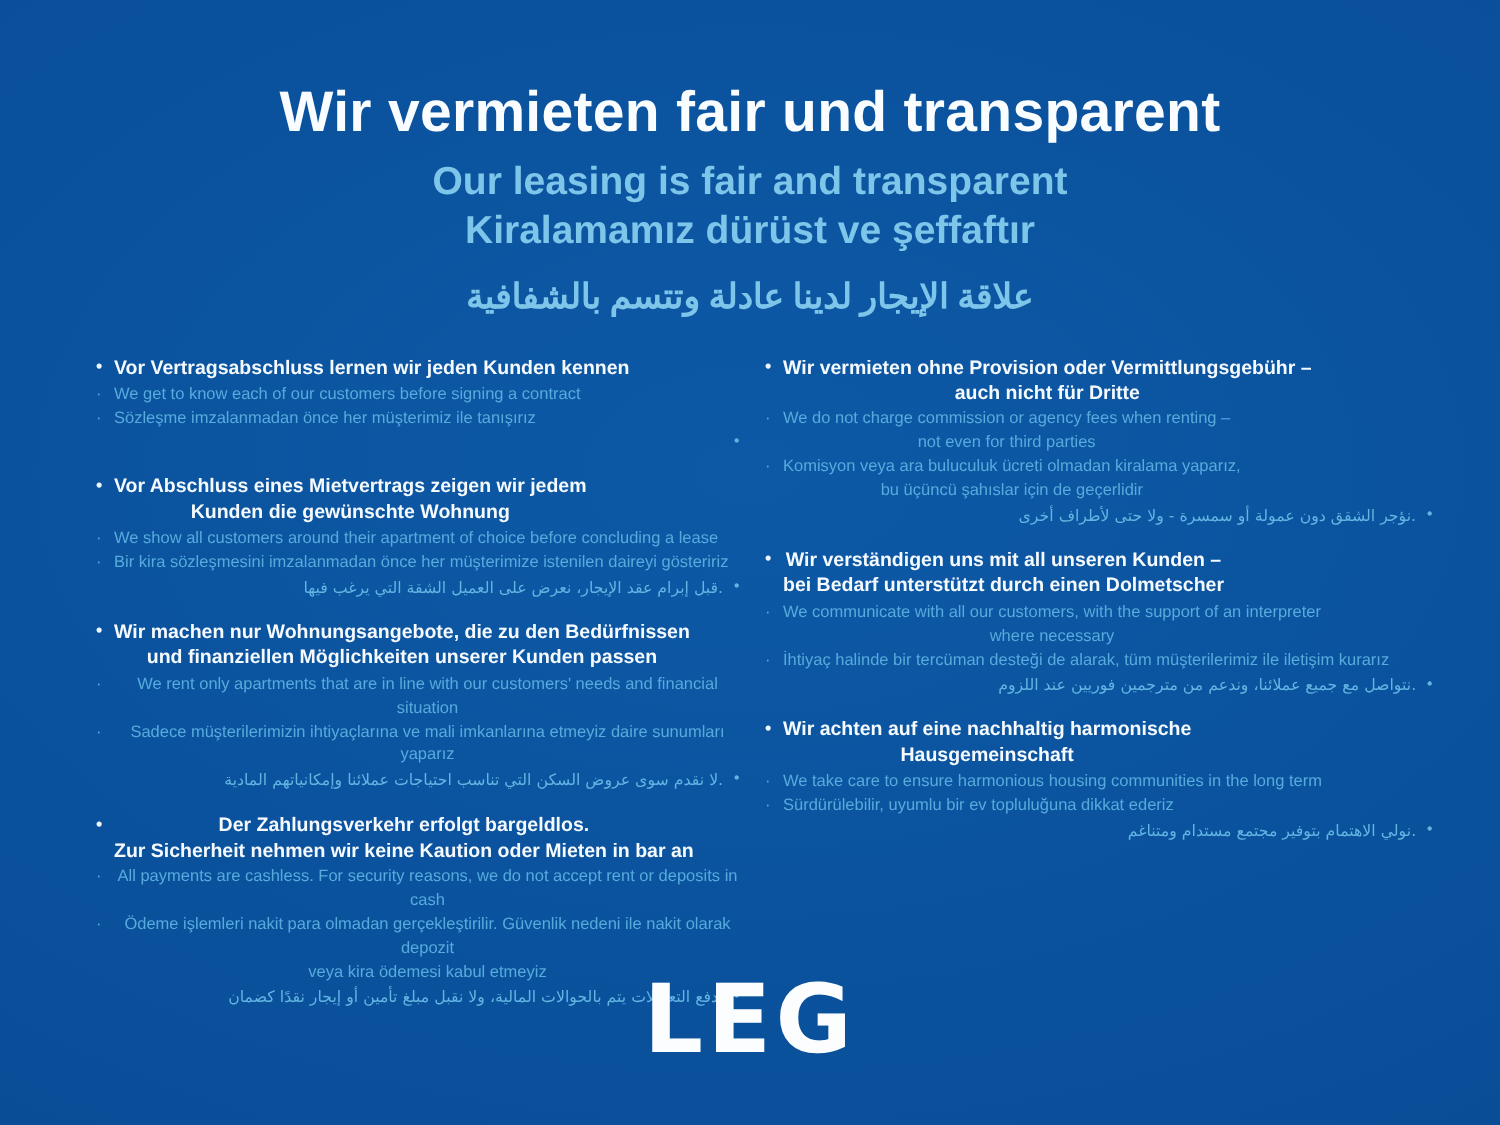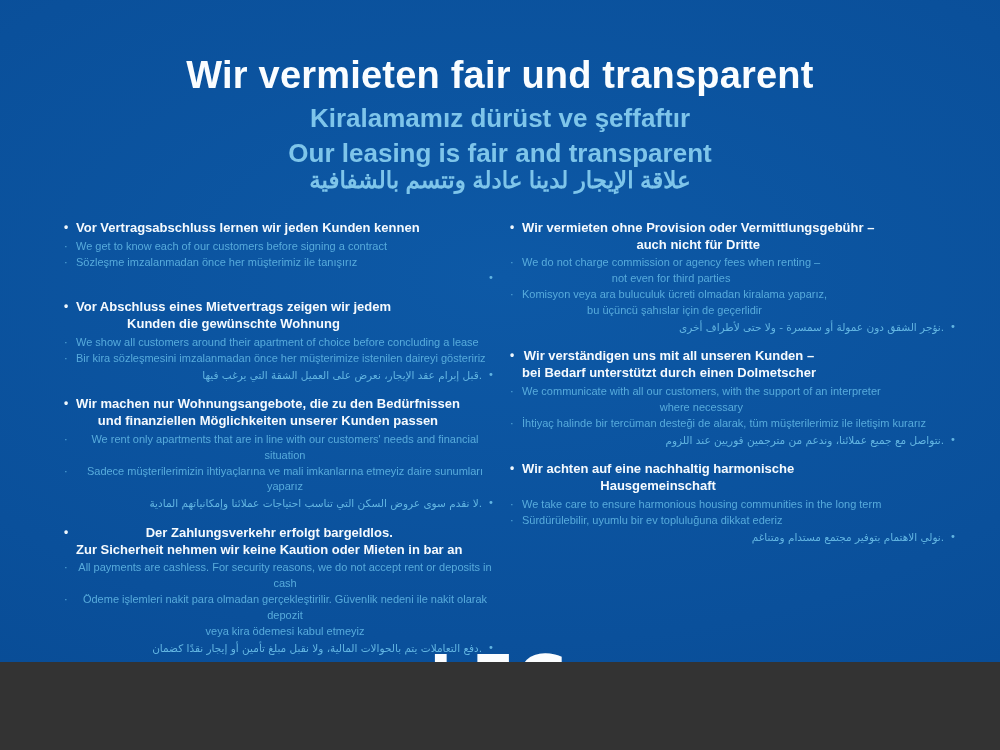--- a/index.html
+++ b/index.html
@@ -1,40 +1,40 @@
 <!DOCTYPE html>
 <html><head>
 <meta charset="utf-8">
 <style>
   html,body{margin:0;padding:0;background:#333;}
   .poster{
     position:relative;
-    width:1000px;height:662px;
+    width:1000px;height:750px;
     margin:0 auto;
     background:radial-gradient(120% 100% at 50% 42%, #0d59a6 0%, #0a509b 55%, #074890 100%);
     font-family:"Liberation Sans","DejaVu Sans",sans-serif;
     overflow:hidden;
     box-sizing:border-box;
   }
   
   .header{padding-top:54px;text-align:center;}
   .title-de{
     margin:0;
     font-size:38px;font-weight:700;color:#fafdff;
     letter-spacing:0.2px;line-height:1.15;
   }
   .title-sub{
     font-weight:700;color:#7ec5ea;
     font-size:26px;line-height:1.0;margin-top:9px;
   }
   .title-tr{margin-top:7px;}
   .title-ar{
     direction:rtl;unicode-bidi:embed;
-    font-size:23px;font-weight:700;color:#7ec5ea;margin-top:1px;
-    font-family:Liberation Sans, sans-serif;
+    font-size:23px;font-weight:700;color:#7ec5ea;margin-top:18px;
+    font-family:Liberation Serif, serif;
   }
   
   .columns{
     display:flex;
     padding:26px 44px 0 64px;
     gap:16px;
     box-sizing:border-box;
   }
   .col{box-sizing:border-box;}
   .col-left{flex:0 0 430px;}
@@ -77,22 +77,22 @@
     transform:scaleY(1.02);
   }
 </style>
 </head>
 <body>
 
 <div class="poster">
 
   <div class="header">
     <h1 class="title-de">Wir vermieten fair und transparent</h1>
+    <div class="title-sub title-en">Our leasing is fair and transparent</div>
     <div class="title-sub title-tr">Kiralamamız dürüst ve şeffaftır</div>
-    <div class="title-sub title-en">Our leasing is fair and transparent</div>
     <div class="title-ar">علاقة الإيجار لدينا عادلة وتتسم بالشفافية</div>
   </div>
 
   <div class="columns">
 
     <section class="col col-left">
 
       <article class="item">
         <div class="ln ln-de">
           <span class="dot">•</span>

